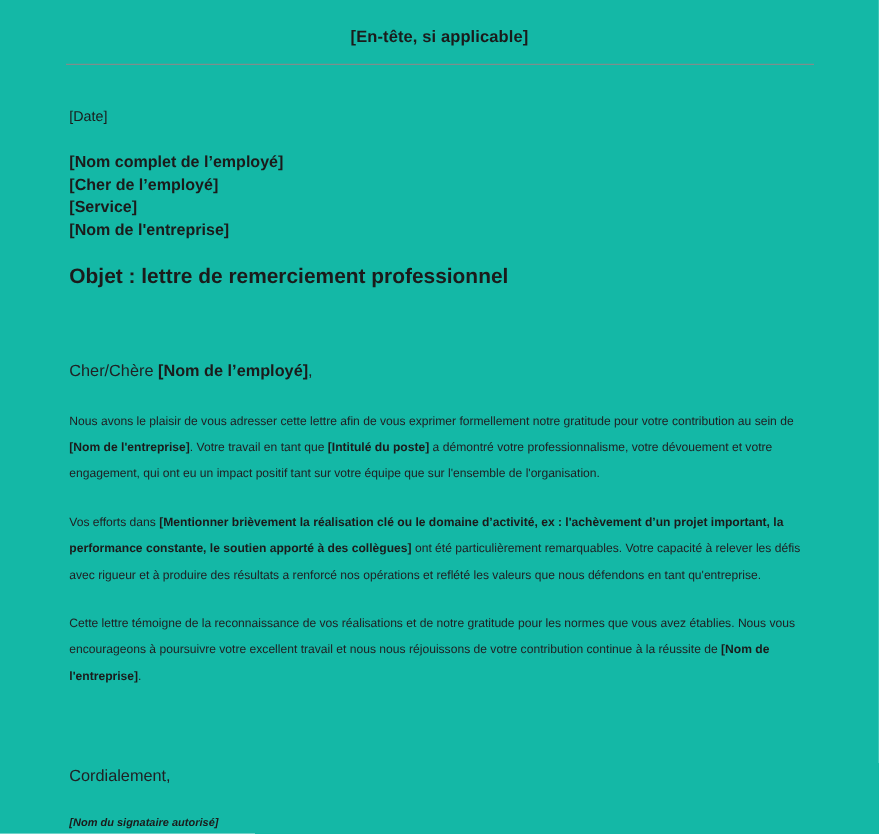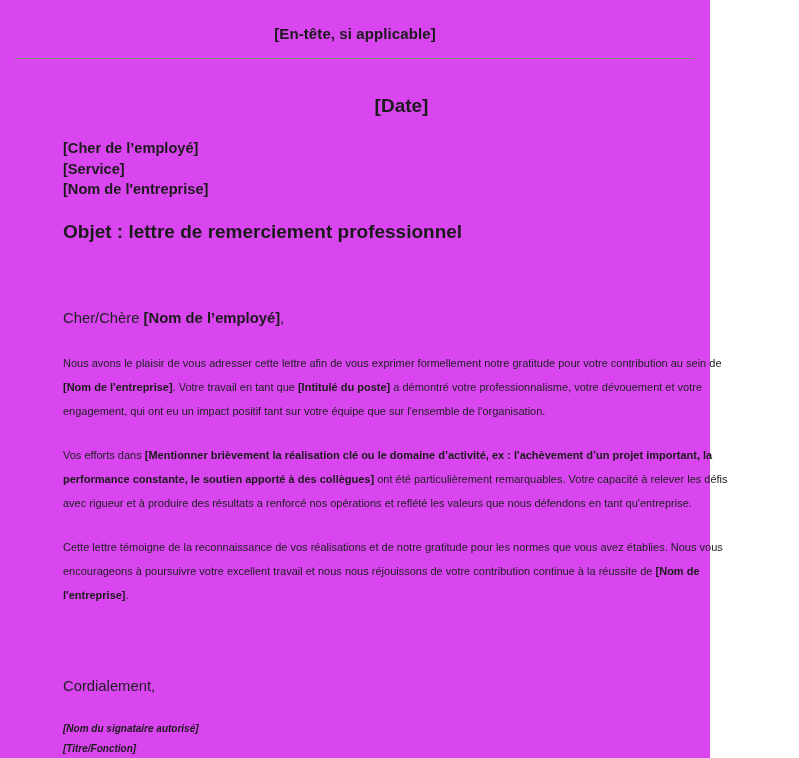--- a/index.html
+++ b/index.html
@@ -12,23 +12,23 @@
     width: 799px;
     height: 758px;
     font-family: "Liberation Sans", sans-serif;
     color: #202124;
     -webkit-font-smoothing: antialiased;
     overflow: hidden;
   }
 
   .page {
     position: relative;
-    width: 710px;
+    width: 799px;
     height: 758px;
-    background: #d946ef;
+    background: #14b8a6;
     box-sizing: border-box;
   }
 
   
   .letterhead {
     padding-top: 24px;
   }
   .letterhead-title {
     text-align: center;
     font-size: 15px;
@@ -58,25 +58,24 @@
     font-size: 14.6px;
     line-height: 21px;
     color: #202124;
   }
 
   .spacer-lg { height: 37px; }
   .spacer-md { height: 22px; }
   .spacer-sm { height: 20px; }
 
   .date-line {
-    font-weight: bold;
-    font-size: 19px;
+    font-weight: normal;
+    font-size: 13px;
     line-height: 20px;
     color: #1b1b1b;
-    text-align: center;
   }
 
   .recipient-line {
     font-weight: bold;
     font-size: 14.6px;
     line-height: 20.5px;
     color: #1b1b1b;
     white-space: pre;
   }
 
@@ -135,20 +134,21 @@
 
   <div class="content">
 
     <div class="spacer-lg"></div>
 
     <div class="date-line">[Date]</div>
 
     <div class="spacer-md"></div>
 
     <div class="block">
+      <div class="recipient-line">[Nom complet de l’employé]</div>
       <div class="recipient-line">[Cher de l’employé]</div>
       <div class="recipient-line">[Service]</div>
       <div class="recipient-line">[Nom de l'entreprise]</div>
     </div>
 
     <div class="spacer-md"></div>
 
     <div class="subject-line">Objet : lettre de remerciement professionnel</div>
 
     <div class="spacer-md"></div>

